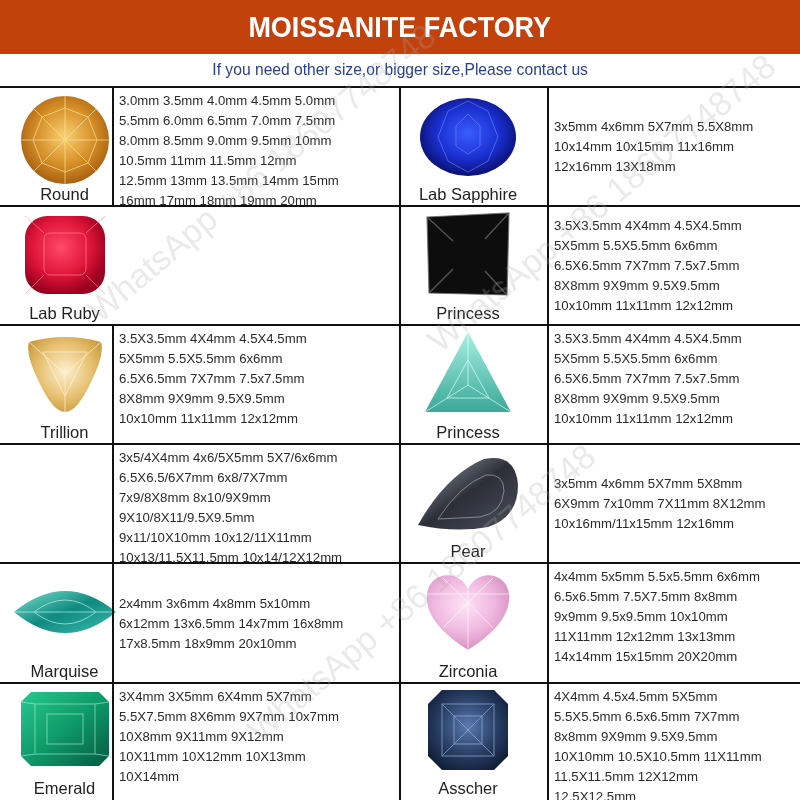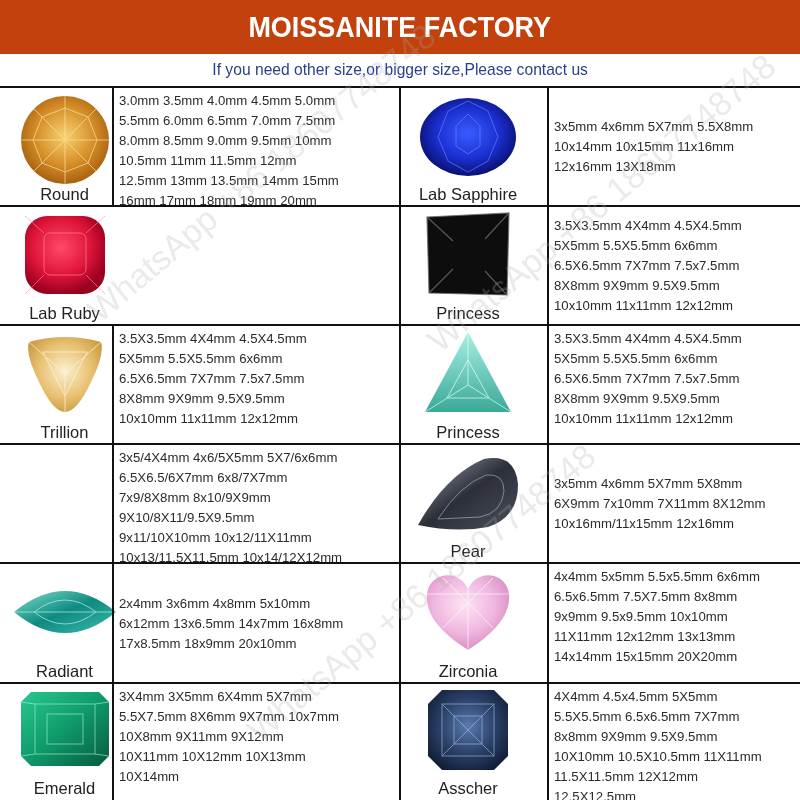--- a/index.html
+++ b/index.html
@@ -256,21 +256,21 @@
               <stop offset="0.5" stop-color="#0f8a80"></stop>
               <stop offset="1" stop-color="#3cbcae"></stop>
             </linearGradient>
           </defs>
         <path d="M2,28 Q53,-14 104,28 Q53,70 2,28 Z" fill="url(#g-mq)"></path>
         <g stroke="#d0fff6" stroke-width="1" opacity="0.6" fill="none">
           <path d="M22,28 Q53,4 84,28 Q53,52 22,28 Z"></path>
           <line x1="2" y1="28" x2="104" y2="28"></line>
         </g>
       </svg>
-      <div class="label">Radiant</div>
+      <div class="label">Marquise</div>
     </div>
     <div class="cell txt-cell center c2">
       <div class="line">2x4mm 3x6mm 4x8mm 5x10mm</div>
       <div class="line">6x12mm 13x6.5mm 14x7mm 16x8mm</div>
       <div class="line">17x8.5mm 18x9mm 20x10mm</div>
     </div>
     <div class="cell img-cell c3">
       <svg class="gem" style="top:4px" width="90" height="84" viewBox="0 0 90 84">
         <defs>
             <radialGradient id="g-hrt" cx="45%" cy="40%" r="60%">

